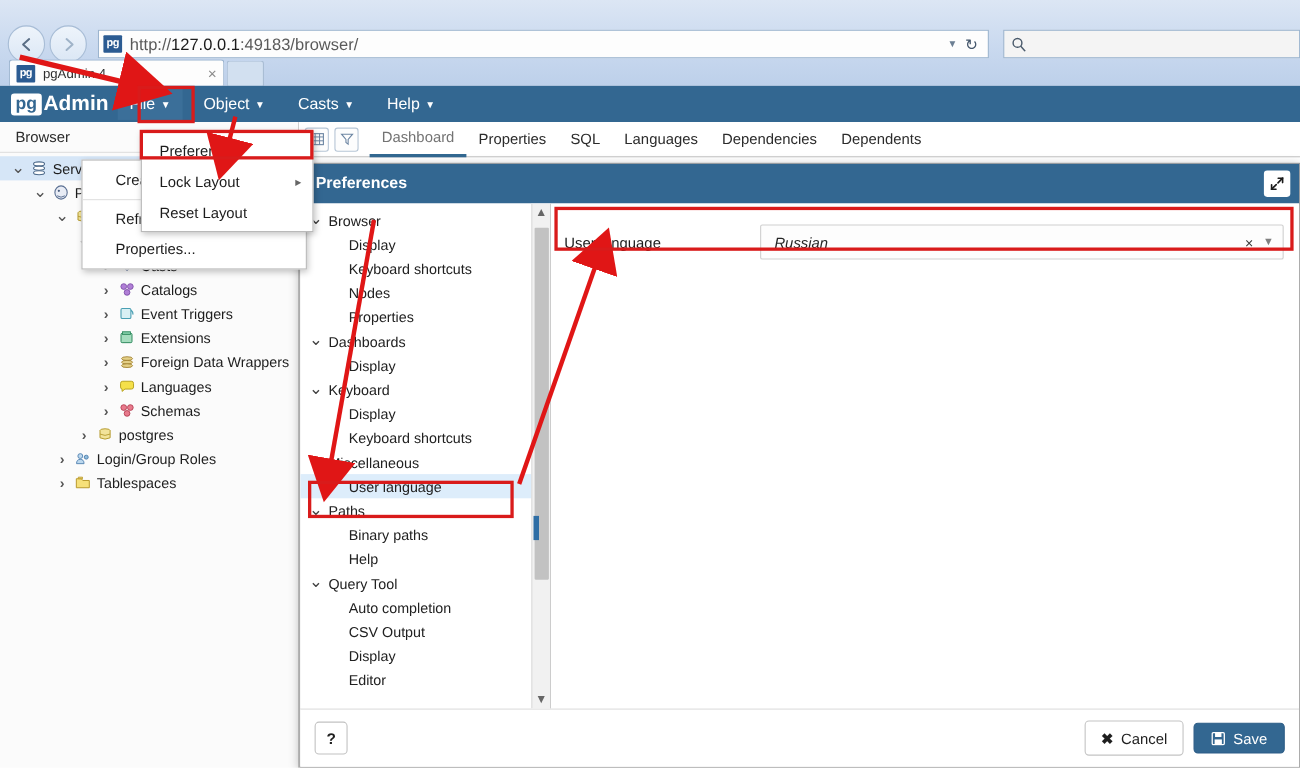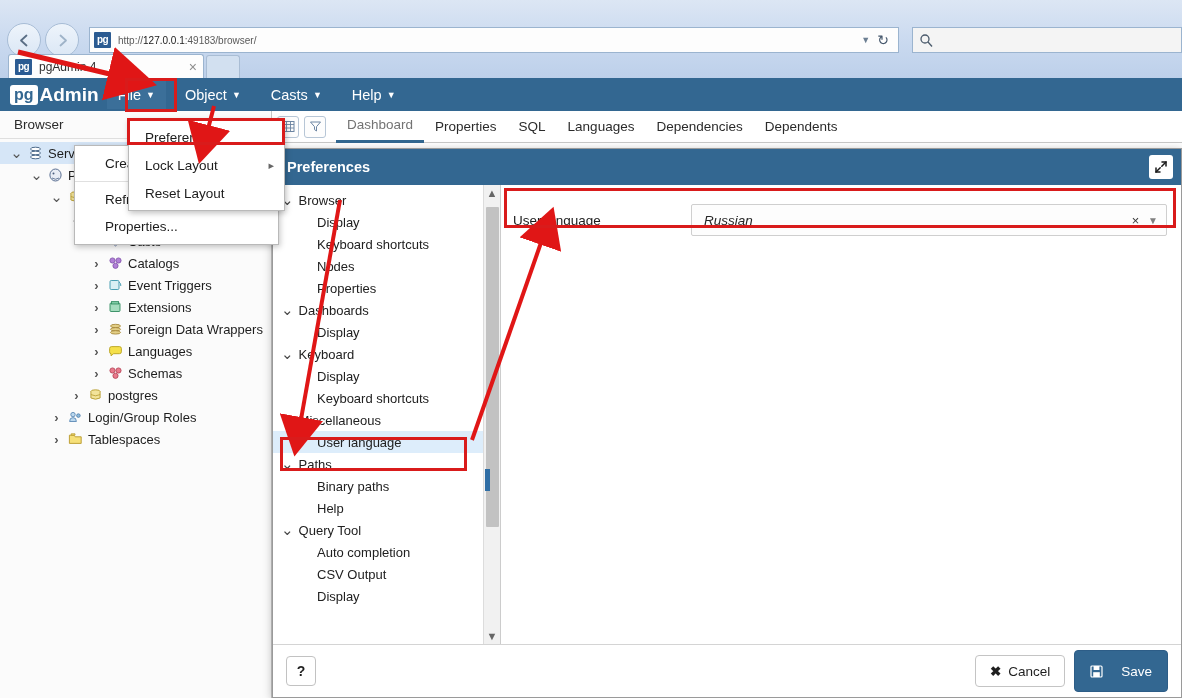--- a/index.html
+++ b/index.html
@@ -34,21 +34,21 @@
     margin-left: 10px; height: 26px; flex: 0 0 810px;
     background: #fdfdfd; border: 1px solid #9bb4cf;
     display: flex; align-items: center; padding: 0 4px;
   }
   .fav-pg {
     width: 17px; height: 16px; background: #2b5b92; color: #fff;
     font-size: 10px; font-weight: bold; line-height: 16px; text-align: center;
     border-radius: 1px; letter-spacing: -0.5px; flex: 0 0 auto;
   }
   .url-text {
-    flex: 1; font-size: 10px; color: #5a5a5a; padding-left: 7px;
+    flex: 1; font-size: 15px; color: #5a5a5a; padding-left: 7px;
     white-space: nowrap; overflow: hidden;
   }
   .url-text b { color: #1b1b1b; font-weight: normal; }
   .url-caret { color: #6c7f93; font-size: 9px; padding: 0 7px; }
   .url-reload { color: #44566b; font-size: 14px; padding-right: 5px; }
 
   .searchbar {
     margin-left: 13px; height: 26px; flex: 1;
     background: #f4f4f4; border: 1px solid #9bb4cf;
     display: flex; align-items: center; padding: 0 6px;
@@ -193,23 +193,23 @@
     background: #fff; font-size: 14px; font-weight: bold; color: #1f1f1f;
     display: flex; align-items: center; justify-content: center;
   }
   .foot-spacer { flex: 1; }
   .cancel-btn {
     height: 32px; border: 1px solid #c4c4c4; border-radius: 4px; background: #fff;
     color: #1f1f1f; font-size: 13.5px; padding: 0 14px;
     display: flex; align-items: center; gap: 7px; margin-right: 9px;
   }
   .save-btn {
-    height: 42px; border: 1px solid #2d5d87; border-radius: 4px; background: #336791;
+    height: 28px; border: 1px solid #2d5d87; border-radius: 4px; background: #336791;
     color: #fff; font-size: 13.5px; padding: 0 15px;
-    display: flex; align-items: center; gap: 18px;
+    display: flex; align-items: center; gap: 7px;
   }
 
   
   .ctx-menu {
     position: absolute; left: 74px; top: 145px; width: 205px;
     background: #ffffff; border: 1px solid #b9b9b9;
     box-shadow: 1px 2px 6px rgba(0,0,0,0.24); padding: 4px 0; z-index: 30;
   }
   .ctx-item {
     height: 27px; display: flex; align-items: center; padding-left: 30px;
@@ -548,20 +548,23 @@
               <span>Query Tool</span>
             </div>
             <div class="ptnode leaf">
               <span>Auto completion</span>
             </div>
             <div class="ptnode leaf">
               <span>CSV Output</span>
             </div>
             <div class="ptnode leaf">
               <span>Display</span>
+            </div>
+            <div class="ptnode leaf">
+              <span>Editor</span>
             </div>
           </div>
         <div class="pscroll">
           <div class="ps-arrow">▲</div>
           <div class="ps-track">
             <div class="ps-thumb"></div>
             <div class="ps-mark"></div>
           </div>
           <div class="ps-arrow">▼</div>
         </div>

